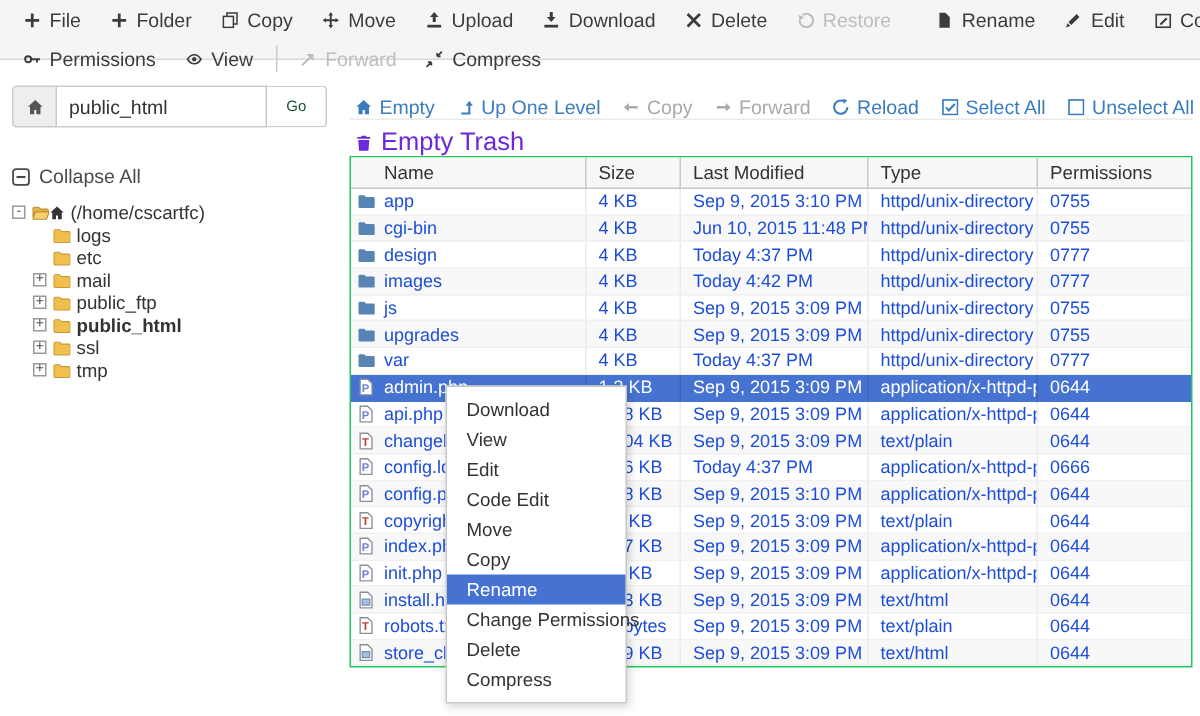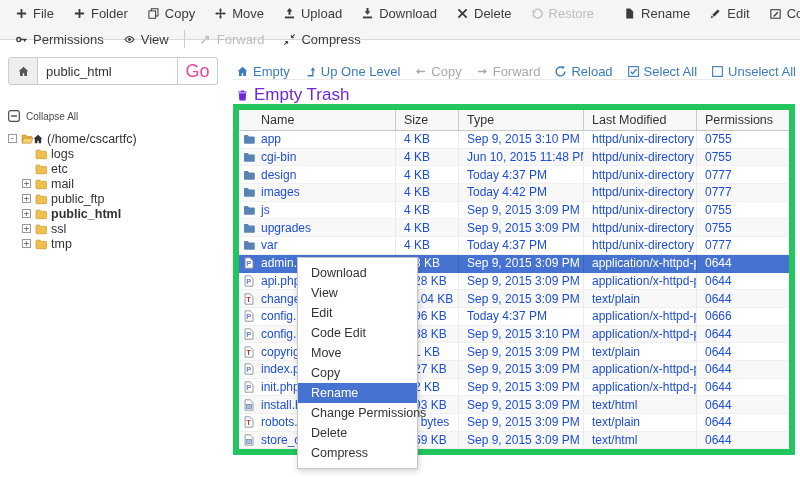--- a/index.html
+++ b/index.html
@@ -32,52 +32,52 @@
   #path-addon {
     width:30px; background:#eee; border:1px solid #ccc; border-radius:3px 0 0 3px;
     display:flex; align-items:center; justify-content:center; color:#555;
   }
   #path-input {
     width:140px; border:1px solid #ccc; border-left:none; padding:0 8px;
     font-size:13px; color:#333; font-family:inherit; outline:none;
   }
   #go-btn {
     width:40px; background:#fff; border:1px solid #ccc; border-left:none; border-radius:0 3px 3px 0;
-    display:flex; align-items:center; justify-content:center; font-size:18px; color:#ec4899; cursor:pointer;
+    display:flex; align-items:center; justify-content:center; font-size:10px; color:#14532d; cursor:pointer;
   }
 
   
   #navbar { position:absolute; left:237px; top:60px; display:flex; align-items:center; gap:15px; height:22px; }
   .nav { display:flex; align-items:center; gap:5px; font-size:13px; color:#3a7cbd; cursor:pointer; white-space:nowrap; }
   .nav.disabled { color:#a9a9a9; cursor:default; }
 
   #rule-under-nav { position:absolute; left:233px; top:79px; width:562px; height:1px; background:#eaeaea; }
 
   #empty-trash { position:absolute; left:237px; top:85px; display:flex; align-items:center; gap:6px;
     font-size:17px; color:#6d28d9; cursor:default;justify-content:space-between; }
 
   
   #sidebar { position:absolute; left:8px; top:110px; width:222px; }
-  #collapse-all { display:flex; align-items:center; gap:6px; font-size:10px; color:#4a4a4a; cursor:pointer; }
+  #collapse-all { display:flex; align-items:center; gap:6px; font-size:13px; color:#4a4a4a; cursor:pointer; }
   #tree { margin-top:9px; }
   .titem { display:flex; align-items:center; height:15px; font-size:12.5px; color:#333; cursor:pointer; white-space:nowrap; }
   .titem .lbl { margin-left:4px; }
   .titem.bold .lbl { font-weight:bold; }
   .expander {
     flex:none; width:9px; height:9px; border:1px solid #999; background:#fff;
     font-size:9px; line-height:7px; text-align:center; color:#555; margin-right:4px;
     font-family:"DejaVu Sans Mono", monospace;
   }
   .exp-spacer { flex:none; width:13px; }
   .d1 { padding-left:14px; }
 
   
   #filetable {
     position:absolute; left:233px; top:104px; width:562px;
-    border:6px solid #22c55e; background:#fff;
+    border:1px solid #22c55e; background:#fff;
   }
   .thead {
     display:grid; grid-template-columns:157px 63px 125px 113px 102px;
     height:21px; background:#f7f7f7; border-bottom:1px solid #c8c8c8;
     font-size:12.5px; color:#333;
   }
   .thead .hc { display:flex; align-items:center; padding-left:8px; border-right:1px solid #c8c8c8; }
   .thead .hc:first-child { padding-left:22px; }
   .thead .hc:last-child { border-right:none; }
   .frow {
@@ -416,22 +416,22 @@
         </span>
         <span class="lbl">tmp</span>
       </div>
     </div>
 </div>
 
 <div id="filetable">
   <div class="thead" id="thead">
       <div class="hc">Name</div>
       <div class="hc">Size</div>
+      <div class="hc">Last Modified</div>
       <div class="hc">Type</div>
-      <div class="hc">Last Modified</div>
       <div class="hc">Permissions</div>
     </div>
   <div id="tbody">
       <div class="frow">
         <div class="c namec">
           <span class="ic">
             <svg width="12" height="12" viewBox="0 0 12 12" xmlns="http://www.w3.org/2000/svg">
               <path d="M1 3c0-.5.4-.9.9-.9h2.9L6 3.4h4.9c.5 0 .9.4.9.9v5.5c0 .5-.4.9-.9.9H1.9A.9.9 0 0 1 1 9.8z" fill="#5784b5"></path>
             </svg>
           </span>

